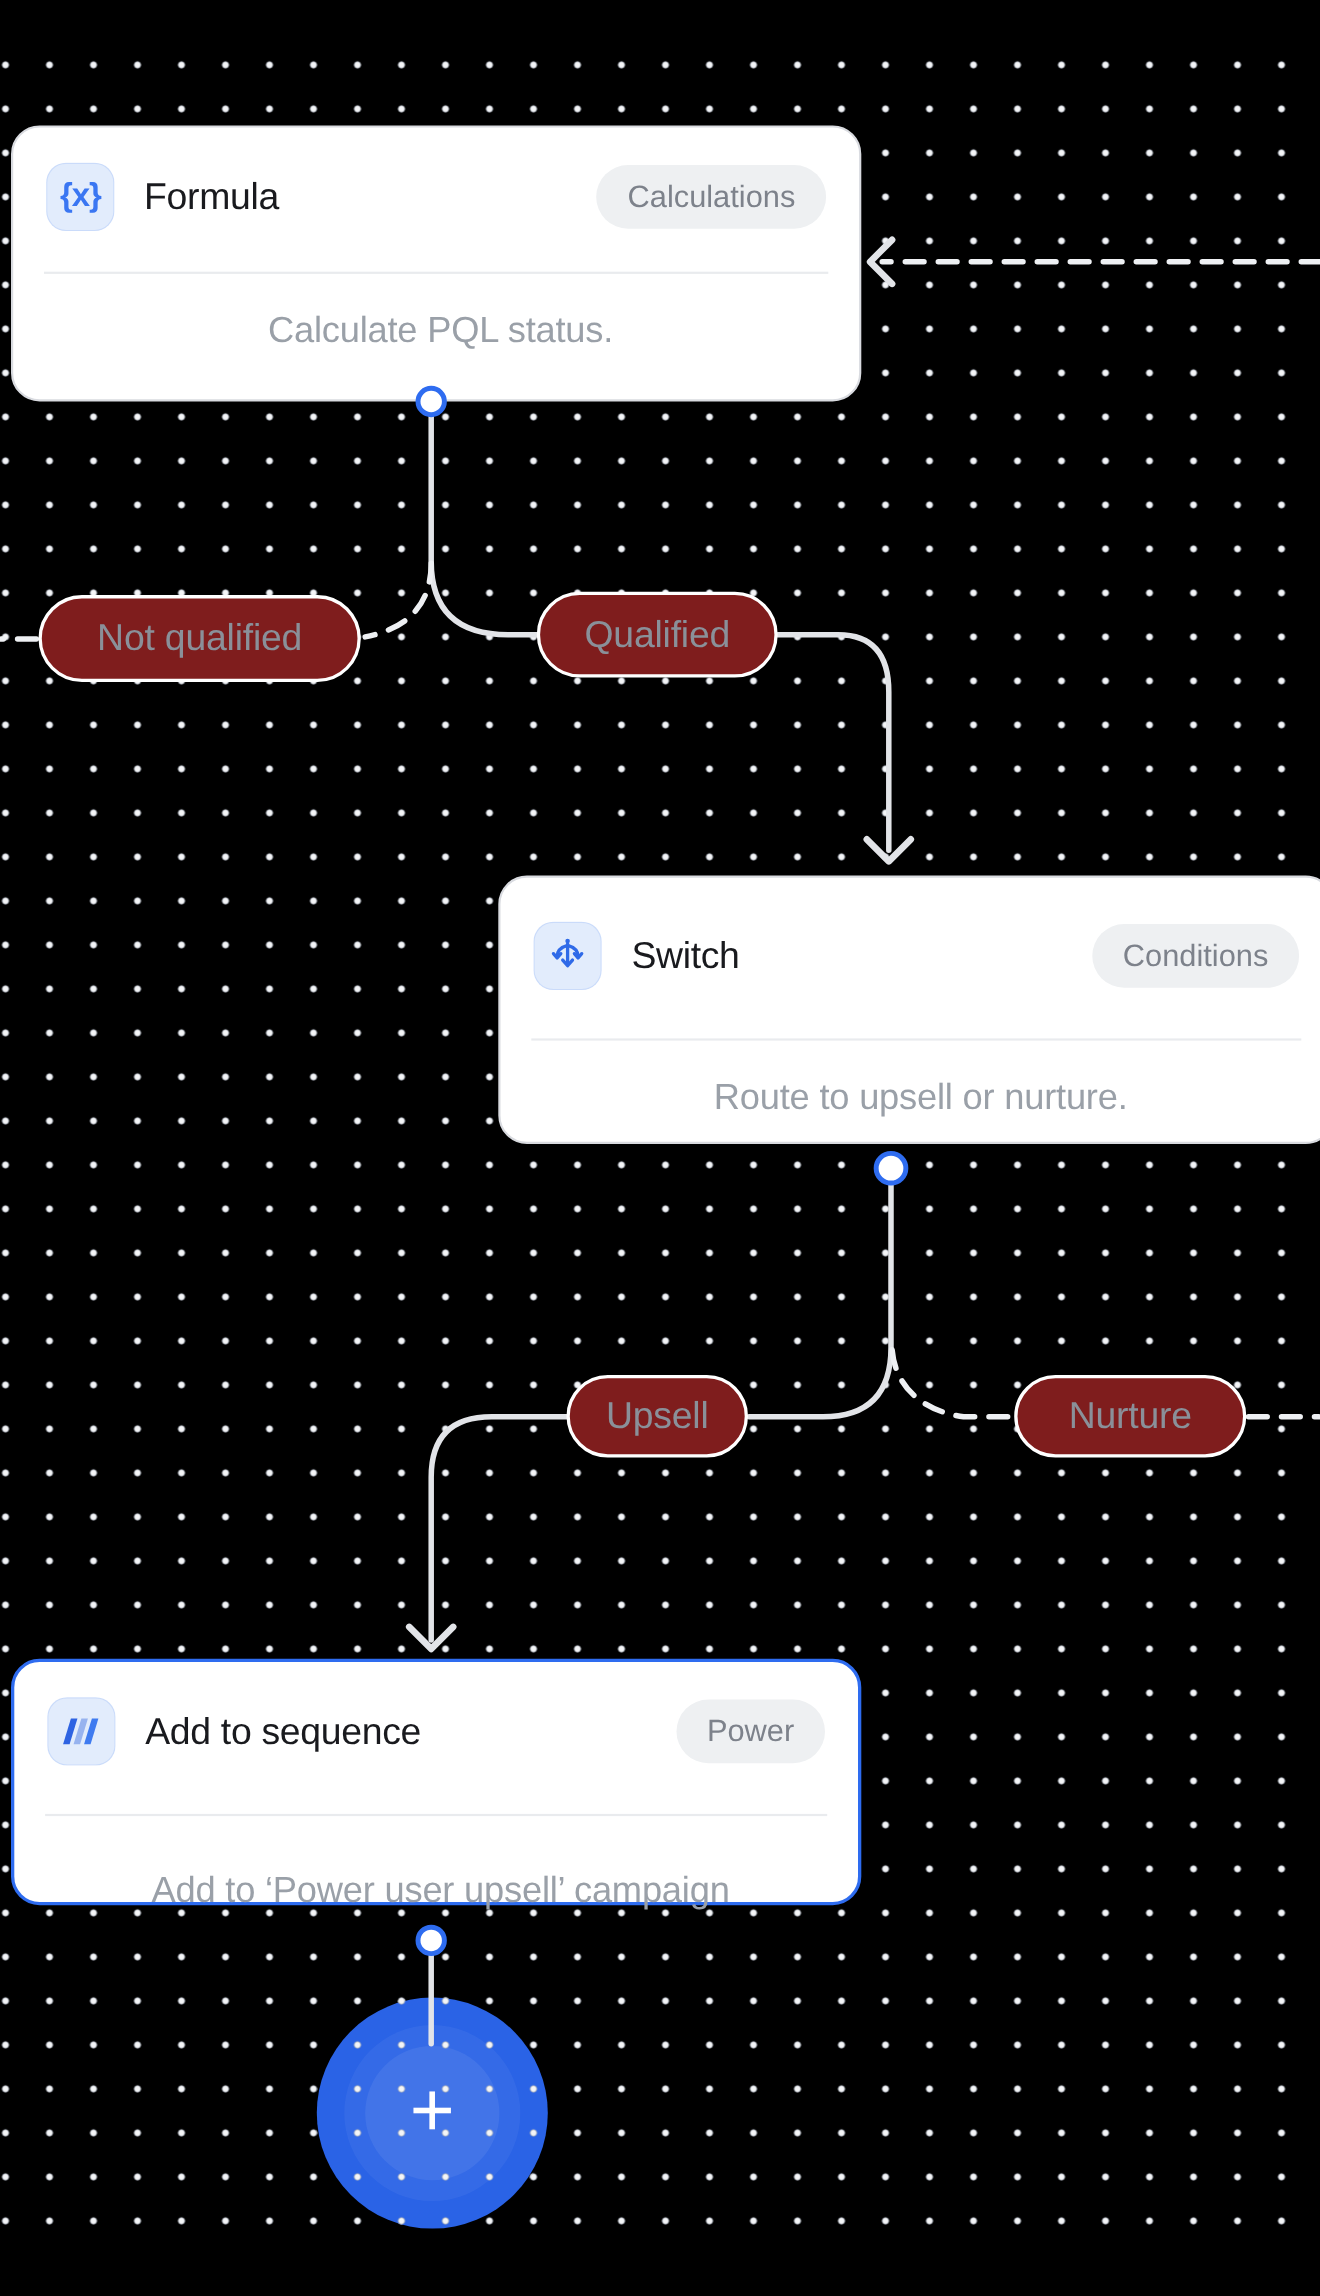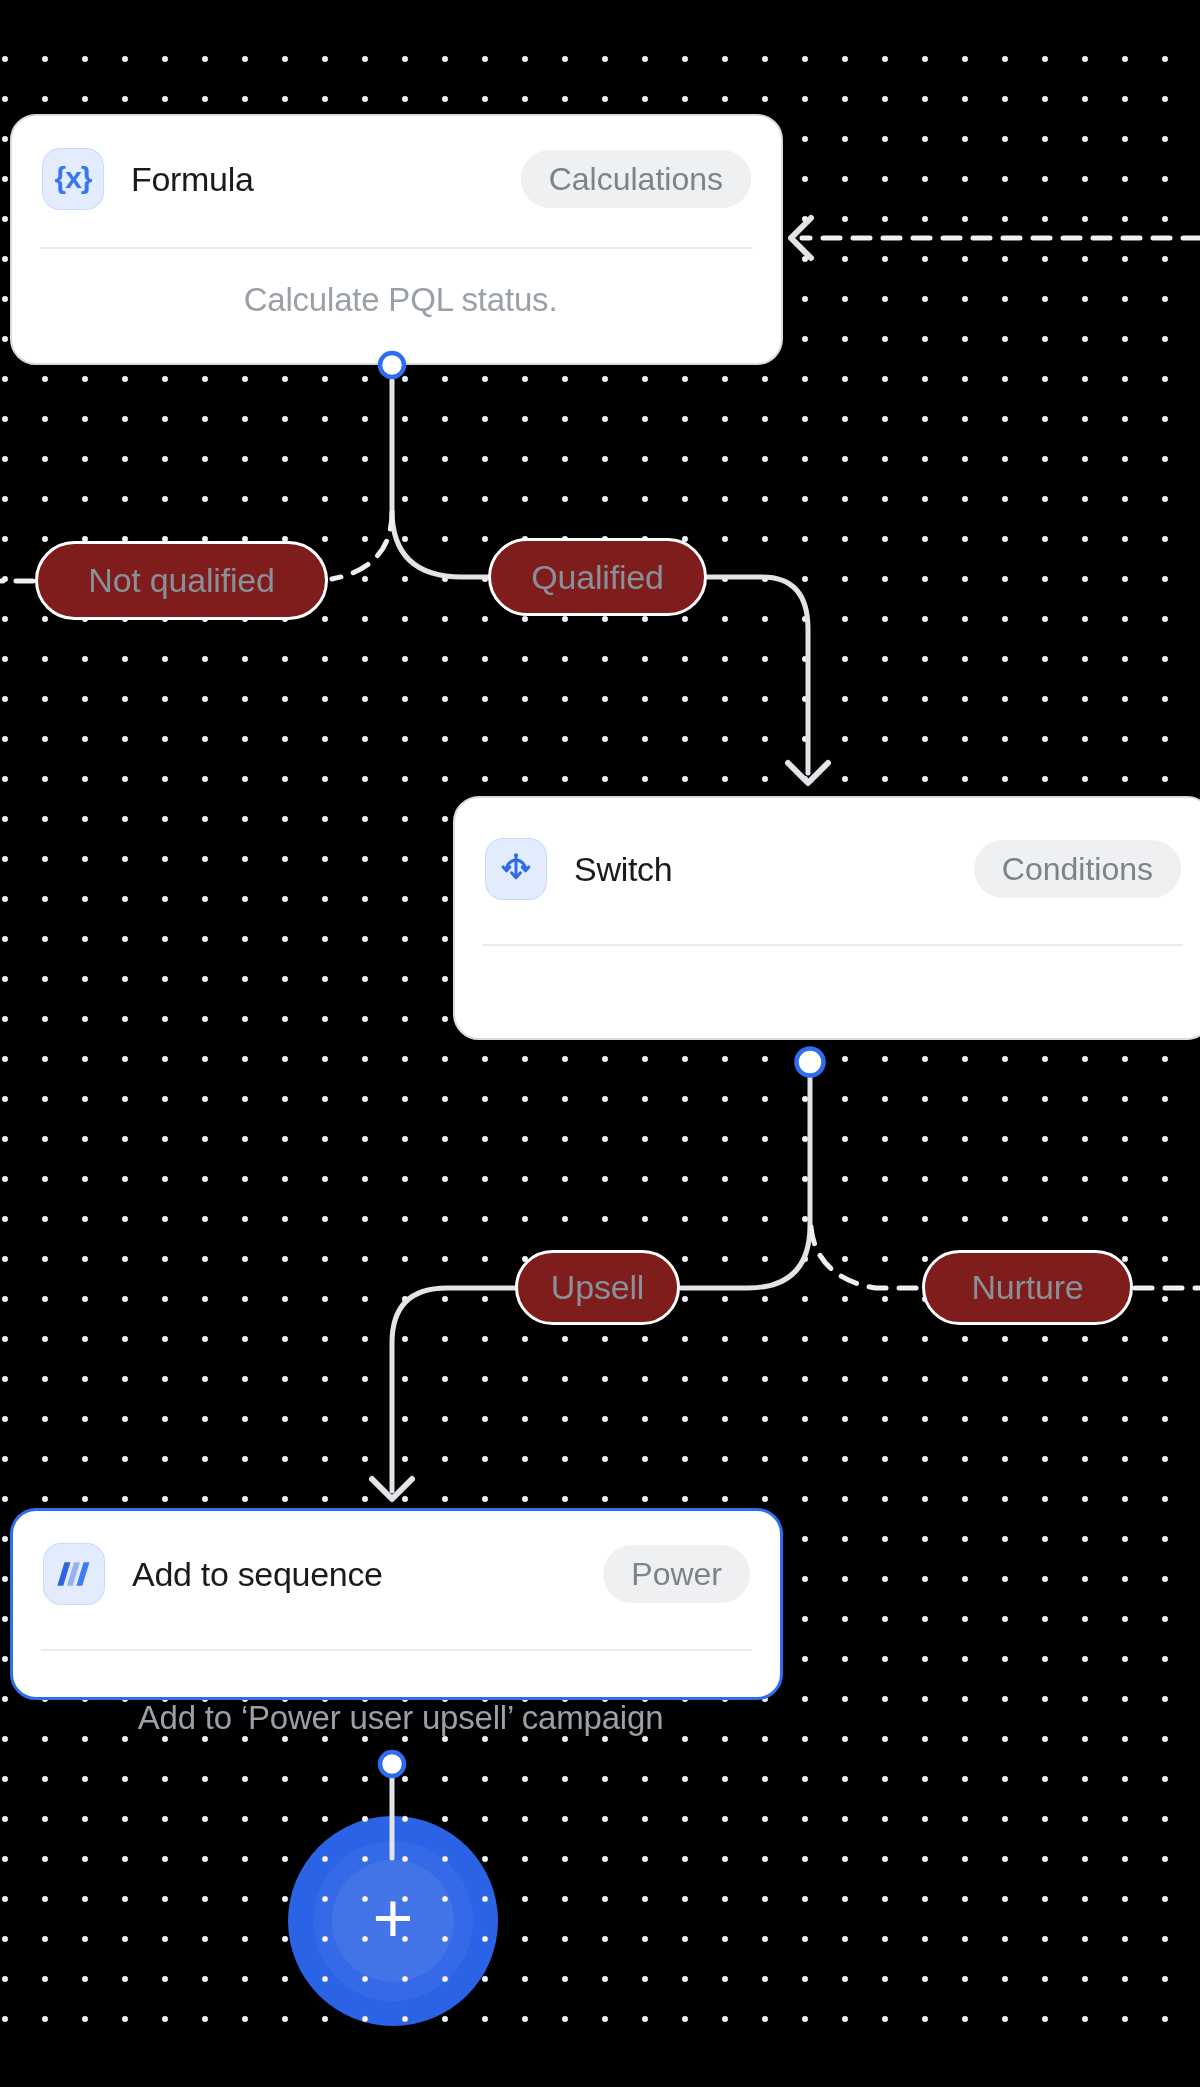--- a/index.html
+++ b/index.html
@@ -52,21 +52,21 @@
     transform:translateY(-1px);
   }
   .node-title{
     margin-left:27px;
     font-size:34px;font-weight:400;color:#191a1e;letter-spacing:-0.3px;
     white-space:nowrap;
   }
   .node-badge{
     margin-left:auto;
     background:#eef0f2;color:#7d828b;
-    font-size:32px;font-weight:400;
+    font-size:28px;font-weight:400;
     height:58px;line-height:58px;
     padding:0 28px;border-radius:29px;
     white-space:nowrap;
   }
   .divider{
     position:absolute;left:28px;right:28px;height:2px;background:#e9ebee;
   }
   .node-desc{
     position:absolute;left:32px;right:24px;
     font-size:33px;color:#9aa0a8;letter-spacing:-0.2px;
@@ -141,23 +141,24 @@
           <path d="M12 6 C8.4 7 6 9 6 12.4"></path>
           <path d="M3.9 10.7 L6 13.2 L8.1 10.7"></path>
           <path d="M12 6 C15.6 7 18 9 18 12.4"></path>
           <path d="M15.9 10.7 L18 13.2 L20.1 10.7"></path>
         </svg>
       </div>
       <div class="node-title">Switch</div>
       <div class="node-badge">Conditions</div>
     </div>
     <div class="divider" style="top:146px"></div>
-  </div>
-
-  <div class="node selected" style="left:10px;top:1508px;width:773px;height:192px">
+    <div class="node-desc" style="top:180px">Route to upsell or nurture.</div>
+  </div>
+
+  <div class="node selected" style="left:10px;top:1508px;width:773px;height:224px">
     <div class="node-header">
       <div class="icon-tile">
         <svg viewBox="0 0 34 28" width="36" height="30">
           <g transform="translate(8,3) skewX(-17)">
             <rect x="0" y="0" width="5.6" height="22" fill="#2e63e2"></rect>
             <rect x="9" y="0" width="5.6" height="22" fill="#97b3ef"></rect>
             <rect x="18" y="0" width="5.6" height="22" fill="#3f7bf0"></rect>
           </g>
         </svg>
       </div>

